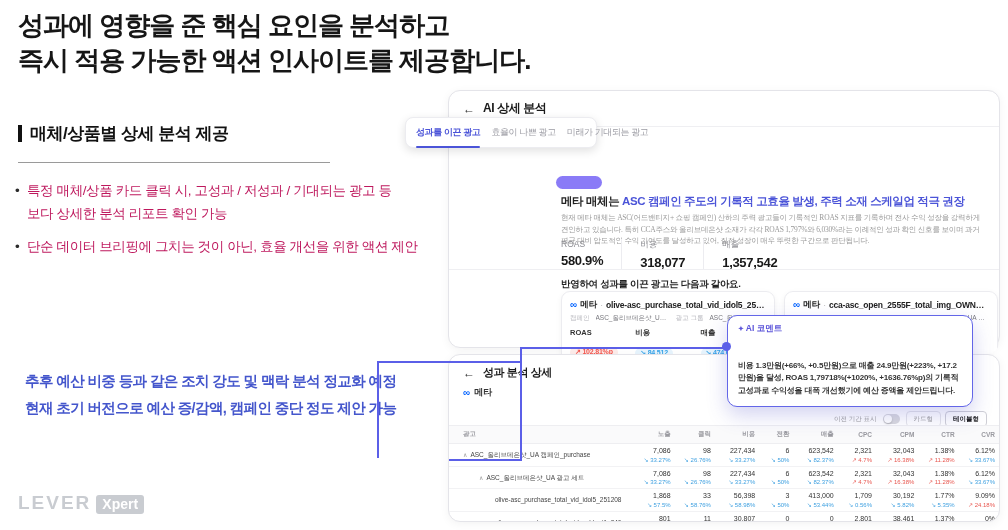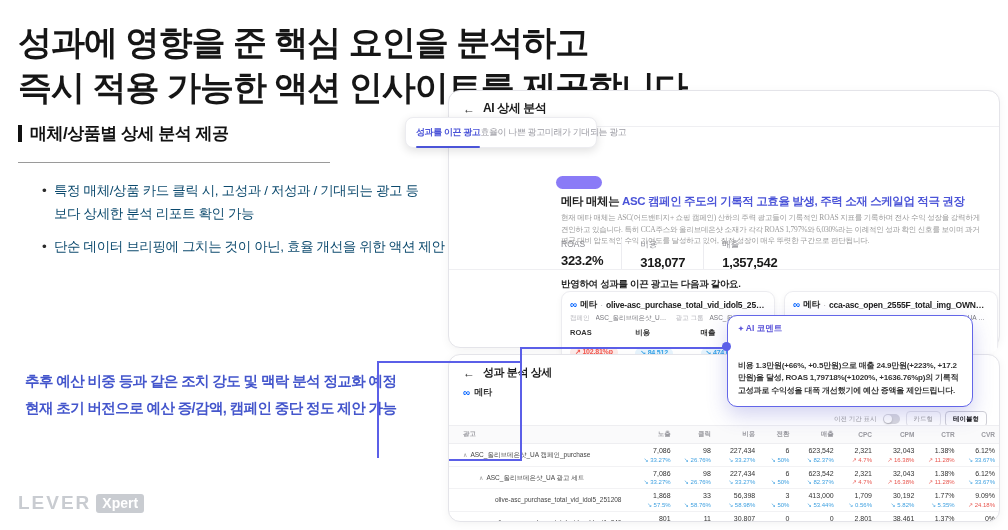--- a/index.html
+++ b/index.html
@@ -2,50 +2,50 @@
 <html><head>
 <meta charset="utf-8">
 <style>
   * { margin:0; padding:0; box-sizing:border-box; }
   html,body { width:1008px; height:530px; }
   body { font-family:"Liberation Sans", sans-serif; background:#ffffff; position:relative; overflow:hidden; }
 
   .slide { position:absolute; inset:0; }
 
   
-  .headline { position:absolute; left:18px; top:20px; font-size:34px; line-height:1.33; font-weight:700; color:#161616; letter-spacing:-1px; }
+  .headline { position:absolute; left:18px; top:8px; font-size:26px; line-height:1.33; font-weight:700; color:#161616; letter-spacing:-1px; }
   .headline .hb { font-weight:800; }
 
   .section-title { position:absolute; left:18px; top:122px; display:flex; align-items:center; gap:8px; font-size:17px; font-weight:800; color:#111; letter-spacing:-0.5px; }
   .section-title .bar { width:4px; height:17px; background:#111; display:inline-block; }
   .h-divider { position:absolute; left:18px; top:162px; width:312px; height:1px; background:#9a9a9a; }
 
-  .bullets { position:absolute; left:42px; top:178px; width:430px; list-style:none; font-size:13.5px; color:#0c4a6e; letter-spacing:-0.4px; }
+  .bullets { position:absolute; left:15px; top:178px; width:430px; list-style:none; font-size:13.5px; color:#be185d; letter-spacing:-0.4px; }
   .bullets li { margin-bottom:9px; }
   .bullets .b1 { position:relative; padding-left:12px; line-height:1.95; }
   .bullets .b1:before { content:"•"; position:absolute; left:0; color:#2b2b2b; }
   .bullets .b2 { padding-left:12px; line-height:1.5; }
 
   .note { position:absolute; left:25px; top:368px; font-size:14.5px; font-weight:700; color:#4456cc; line-height:1.85; letter-spacing:-0.6px; }
 
-  .logo { position:absolute; left:18px; top:492px; display:flex; align-items:center; gap:5px; }
+  .logo { position:absolute; left:18px; top:492px; display:flex; align-items:flex-end; gap:5px; }
   .logo-text { font-size:19px; font-weight:800; color:#c9ccd1; letter-spacing:2px; }
   .logo-badge { font-size:14px; font-weight:800; color:#ffffff; background:#c9ccd1; border-radius:3px; padding:1px 6px 2px; }
 
   
   .panel { position:absolute; left:448px; width:552px; background:#fff; border:1px solid #e4e4e9; border-radius:12px; box-shadow:0 2px 10px rgba(0,0,0,0.05); }
   .panel-header { display:flex; align-items:center; gap:8px; padding:9px 14px; border-bottom:1px solid #efeff2; }
   .back-arrow { font-size:12px; color:#333; cursor:default; }
   .panel-title { font-size:12px; font-weight:800; color:#1b1b1b; letter-spacing:-0.4px; }
 
   
   #ai-panel { top:90px; height:258px; overflow:visible; }
   .ai-body { position:relative; height:227px; overflow:hidden; border-radius:0 0 12px 12px; }
 
-  .tab-card { position:absolute; left:-44px; top:26px; width:192px; height:31px; background:#fff; border:1px solid #ececf0; border-radius:8px; box-shadow:0 3px 10px rgba(0,0,0,0.12); display:flex; align-items:center; padding:8px 10px; z-index:6; }
+  .tab-card { position:absolute; left:-44px; top:26px; width:192px; height:31px; background:#fff; border:1px solid #ececf0; border-radius:8px; box-shadow:0 3px 10px rgba(0,0,0,0.12); display:flex; align-items:center; padding:8px 10px; gap:11px; z-index:6; }
   .tab { font-size:9px; color:#9a9aa2; white-space:nowrap; letter-spacing:-0.4px; position:relative; padding:9px 0; }
   .tab.active { color:#4b54d8; font-weight:800; }
   .tab.active:after { content:""; position:absolute; left:0; right:0; bottom:0; height:2px; background:#4b54d8; border-radius:2px; }
 
   .insight-badge { position:absolute; left:107px; top:49px; width:46px; height:13px; background:#8a7bf7; border-radius:7px; z-index:2; }
 
   .insight-title { position:absolute; left:112px; top:67px; right:14px; font-size:11.5px; font-weight:800; letter-spacing:-0.4px; color:#222; white-space:nowrap; overflow:hidden; }
   .insight-title .hl { color:#4b54d8; }
   .insight-body { position:absolute; left:112px; top:85px; right:14px; font-size:7.5px; color:#9a9a9a; line-height:1.55; letter-spacing:-0.2px;font-family:Liberation Serif, serif; }
 
@@ -157,21 +157,21 @@
 
     <div class="ai-body">
       <div class="insight-badge"></div>
       <div class="insight-title">
         <span>메타 매체는 </span><span class="hl">ASC 캠페인 주도의 기록적 고효율 발생, 주력 소재 스케일업 적극 권장</span>
       </div>
       <div class="insight-body">현재 메타 매체는 ASC(어드밴티지+ 쇼핑 캠페인) 산하의 주력 광고들이 기록적인 ROAS 지표를 기록하며 전사 수익 성장을 강력하게 견인하고 있습니다. 특히 CCA주스와 올리브데은샷 소재가 각각 ROAS 1,797%와 6,030%라는 이례적인 성과 확인 신호를 보이며 과거 평균 대비 압도적인 수익 기여도를 달성하고 있어, 질적 성장이 매우 뚜렷한 구간으로 판단됩니다.</div>
       <div class="insight-metrics" id="insight-metrics">
           <div class="im-col">
             <div class="im-label">ROAS</div>
-            <div class="im-value">323.2%</div>
+            <div class="im-value">580.9%</div>
           </div>
           <div class="im-col">
             <div class="im-label">비용</div>
             <div class="im-value">318,077</div>
           </div>
           <div class="im-col">
             <div class="im-label">매출</div>
             <div class="im-value">1,357,542</div>
           </div>
         </div>

